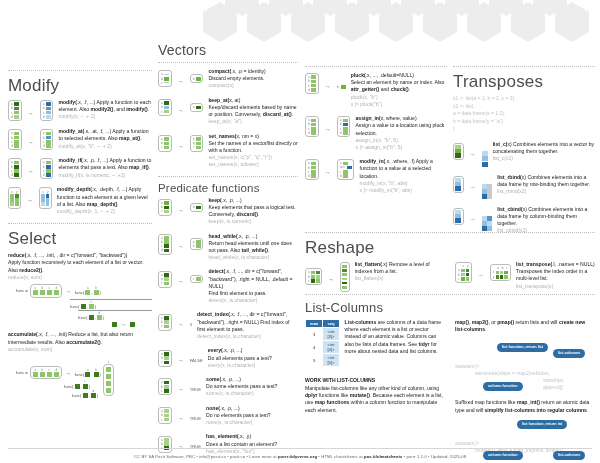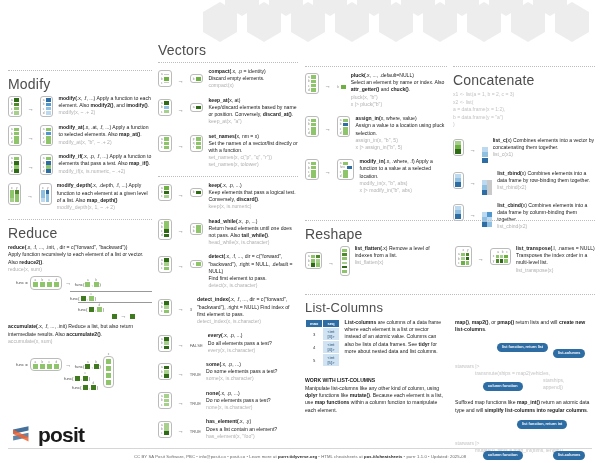--- a/index.html
+++ b/index.html
@@ -26,21 +26,21 @@
   .hexband .hx:after { top:100%; border-top:10px solid #ededed; }
 
   
   .col { position:absolute; top:0;margin-top:24px; }
   #col1 { left:8px;   width:144px; }
   #col2 { left:158px; width:140px; }
   #col3 { left:305px; width:142px; }
   #col4 { left:453px; width:142px; }
 
   .sec-title {
-    font-size: 14px; font-weight: 400; color:#4d4d4d;
+    font-size: 17px; font-weight: 400; color:#4d4d4d;
     letter-spacing:.2px; margin-bottom:3px;
   }
   .rule { border-top:1px dotted #bdbdbd; height:0; margin:4px 0 5px 0; }
 
   
   .entry { display:flex; gap:5px; margin-bottom:7px; align-items:flex-start; }
   .entry .art { flex:0 0 auto; padding-top:1px; }
   .entry .txt { flex:1 1 auto; font-size:5.1px; line-height:1.42; }
   .fn { font-weight:bold; }
   .code { color:#b0b0b0; font-family:"Liberation Sans", sans-serif; }
@@ -272,21 +272,21 @@
               <span class="cell b2" style="width:3.6px"></span>
             </span></span>
       </div>
       <div class="txt">
         <span class="fn">modify_depth(</span><span>.x, .depth, .f, ...) Apply function to each element at a given level of a list. Also </span><span class="fn">map_depth()</span><span></span>
         <div class="code">modify_depth(x, 1, ~ .+ 2)</div>
       </div>
     </div>
 
     <div class="rule" style="margin-top:8px"></div>
-    <div class="sec-title">Reduce</div>
+    <div class="sec-title">Select</div>
 
     <div style="font-size:5.1px; line-height:1.42;">
       <span class="fn">reduce(</span><span>.x, .f, ..., .init, , dir = c("forward", "backward"))</span>
       <div><span>Apply function recursively to each element of a list or vector. Also </span><span class="fn">reduce2()</span><span>.</span></div>
       <div class="code">reduce(x, sum)</div>
     </div>
 
     <div class="diagram">
       <div class="dgrow">
         <span>func =</span>
@@ -480,20 +480,21 @@
       </div>
       <div class="txt">
         <span class="fn">set_names(</span><span>x, nm = x)</span>
         <div>Set the names of a vector/list directly or with a function.</div>
         <div class="code">set_names(x, c("p", "q", "r"))</div>
         <div class="code">set_names(x, tolower)</div>
       </div>
     </div>
 
     <div class="rule" style="margin-top:6px"></div>
+    <div class="sec-title" style="font-size:11.5px">Predicate functions</div>
 
     <div class="entry">
       <div class="art">
         <span class="lst"><span class="row">
               <span class="lbl">a</span>
               <span class="cell g3"></span>
             </span><span class="row">
               <span class="lbl">b</span>
               <span class="cell g5"></span>
             </span><span class="row">
@@ -784,21 +785,21 @@
         <span class="fn">modify_in(</span><span>.x, .where, .f) Apply a function to a value at a selected location.</span>
         <div class="code">modify_in(x, "b", abs)</div>
         <div class="code">x |&gt; modify_in("b", abs)</div>
       </div>
     </div>
   </div>
 
   <div class="col" id="col4">
     <div style="height:38px"></div>
     <div class="rule"></div>
-    <div class="sec-title">Concatenate</div>
+    <div class="sec-title">Transposes</div>
 
     <div class="codeblk">
       <div>x1 &lt;- list(a = 1, b = 2, c = 3)</div>
       <div>x2 &lt;- list(</div>
       <div>  a = data.frame(x = 1:2),</div>
       <div>  b = data.frame(y = "a")</div>
       <div>)</div>
     </div>
 
     <div class="entry" style="margin-top:8px">
@@ -879,21 +880,21 @@
             </span>
         </span>
       </div>
       <div class="txt">
         <span class="fn">list_cbind(</span><span>x) Combines elements into a data frame by column-binding them together.</span>
         <div class="code">list_cbind(x2)</div>
       </div>
     </div>
   </div>
 
-  <div style="position:absolute; left:305px; top:216px; width:290px;">
+  <div style="position:absolute; left:305px; top:228px; width:290px;">
     <div class="rule"></div>
     <div class="sec-title">Reshape</div>
     <div style="display:flex; gap:10px;">
       <div class="entry" style="width:142px">
         <div class="art">
           <span class="lst"><span class="row">
                 <span class="lbl">a</span>
                 <span class="cell g2" style="width:3.6px"></span>
                 <span class="cell g4" style="width:3.6px"></span>
               </span><span class="row">
@@ -1035,30 +1036,20 @@
           <div class="codeblk" style="position:absolute; left:20px; top:29px;">mutate(n_films = map_int(films, length))</div>
           <div class="pill" style="left:62px; top:2px;">list function,
 return int</div>
           <div class="pill" style="left:28px; top:33px;">column function</div>
           <div class="pill" style="left:98px; top:33px;">list-columns</div>
         </div>
       </div>
     </div>
   </div>
 
-  <div class="posit">
-    <div class="mark">
-      <svg viewBox="0 0 40 40" width="22" height="22">
-        <path d="M2,10 L30,4 L30,12 L2,18 Z" fill="#447099"></path>
-        <path d="M2,22 L30,16 L30,24 L2,30 Z" fill="#447099" opacity="0.85"></path>
-        <path d="M2,10 L30,24 L30,32 L2,18 Z" fill="#EE6331" opacity="0.85"></path>
-      </svg>
-    </div>
-    <div class="word">posit</div>
-  </div>
 
   <div class="bigrule" style="bottom:14px;"></div>
 
   <div class="footer">
     <span>CC BY SA Posit Software, PBC</span><span> • </span><span>info@posit.co</span><span> • </span><span>posit.co</span><span> • </span><span>Learn more at </span><b>purrr.tidyverse.org</b><span> • </span><span>HTML cheatsheets at </span><b>pos.it/cheatsheets</b><span> • </span><span>purrr  1.1.0</span><span> • </span><span>Updated: 2025-08</span>
   </div>
 
 </div>
 
 </body></html>

